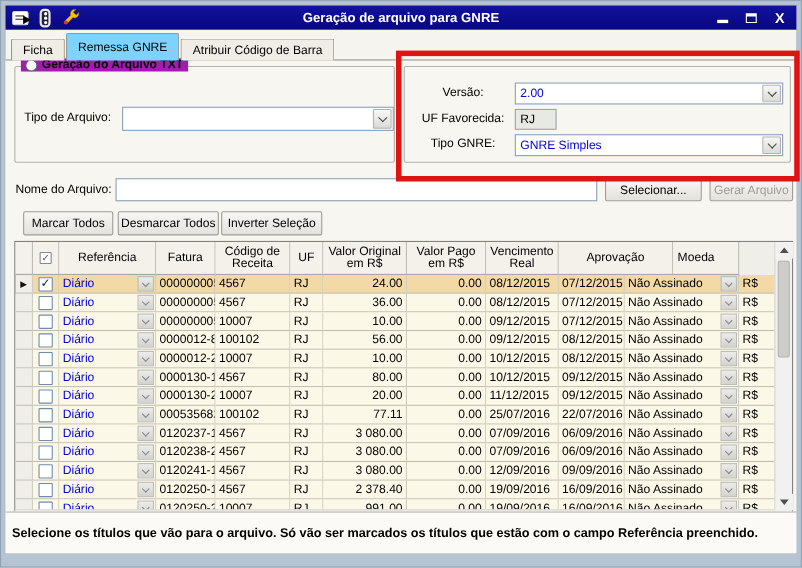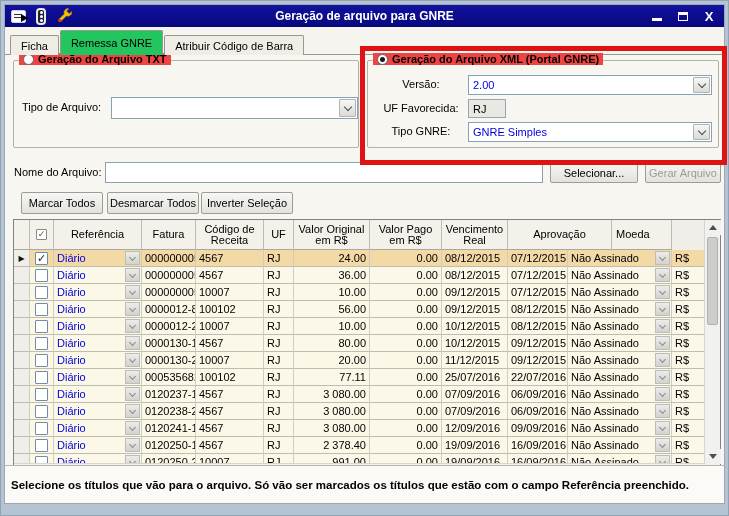--- a/index.html
+++ b/index.html
@@ -29,26 +29,26 @@
       border-left:7px solid #000; border-top:4px solid transparent; border-bottom:4px solid transparent; }
   .icon-traffic { width:10px; height:17px; border:2px solid #e8e8e8; border-radius:4px; background:#20203a;
       display:flex; flex-direction:column; align-items:center; justify-content:space-evenly; }
   .icon-traffic i { width:3px; height:3px; border-radius:50%; background:#fff; }
   .icon-wrench { width:17px; height:17px; }
 
   
   .tabs { position:absolute; left:5px; top:25px; height:25px; display:flex; align-items:flex-end; z-index:3; }
   .tab { height:20px; line-height:20px; padding:0 10px; background:#efede6;
          border:1px solid #98988e; border-bottom:none; border-radius:2px 2px 0 0; margin-right:1px; }
-  .tab.active { height:25px; line-height:25px; background:#22c55e; position:relative; z-index:4; }
+  .tab.active { height:25px; line-height:25px; background:#7dd3fc; position:relative; z-index:4; }
   .tabpage { position:absolute; left:0; right:0; top:49px; bottom:38px; background:#f7f6f0; border-top:1px solid #98988e; }
 
   
   .groupbox { position:absolute; border:1px solid #b2b2aa; border-radius:2px; }
-  .gb-caption { position:absolute; top:-8px; left:5px; background:#ef4444; padding:0 4px;
+  .gb-caption { position:absolute; top:-8px; left:5px; background:#a21caf; padding:0 4px;
                 display:flex; align-items:center; gap:4px; font-weight:bold; }
   .radio { width:11px; height:11px; border:1px solid #5a6773; border-radius:50%; background:#fdfdfd; flex:none; }
   .radio.sel::after { content:''; display:block; width:5px; height:5px; margin:2px; border-radius:50%; background:#1a1a1a; }
 
   .lbl { position:absolute; line-height:20px; white-space:nowrap; }
   .lbl.r { text-align:center; }
 
   .combo { position:absolute; background:#fff; border:1px solid #8aa0b5; }
   .combo .val { position:absolute; left:4px; top:0; bottom:0; display:flex; align-items:center;
                 color:#0000dd; white-space:nowrap; }
@@ -165,24 +165,20 @@
       <div class="lbl" style="left:8px; top:36px; width:86px;">Tipo de Arquivo:</div>
       <div class="combo" style="left:97px; top:36px; width:247px; height:22px;">
         <span class="val"></span>
         <div class="dbtn">
             <div class="chev"></div>
           </div>
       </div>
     </div>
 
     <div class="groupbox" style="left:362px; top:55px; width:352px; height:88px;">
-      <div class="gb-caption">
-        <div class="radio sel" id="radio-xml"></div>
-        <span>Geração do Arquivo XML (Portal GNRE)</span>
-      </div>
       <div class="lbl r" style="left:10px; top:13px; width:86px;">Versão:</div>
       <div class="combo" style="left:100px; top:14px; width:244px; height:20px;">
         <span class="val">2.00</span>
         <div class="dbtn">
             <div class="chev"></div>
           </div>
       </div>
       <div class="lbl r" style="left:10px; top:37px; width:86px;">UF Favorecida:</div>
       <div class="edit" style="left:100px; top:38px; width:38px; height:19px;">
         <span>RJ</span>

